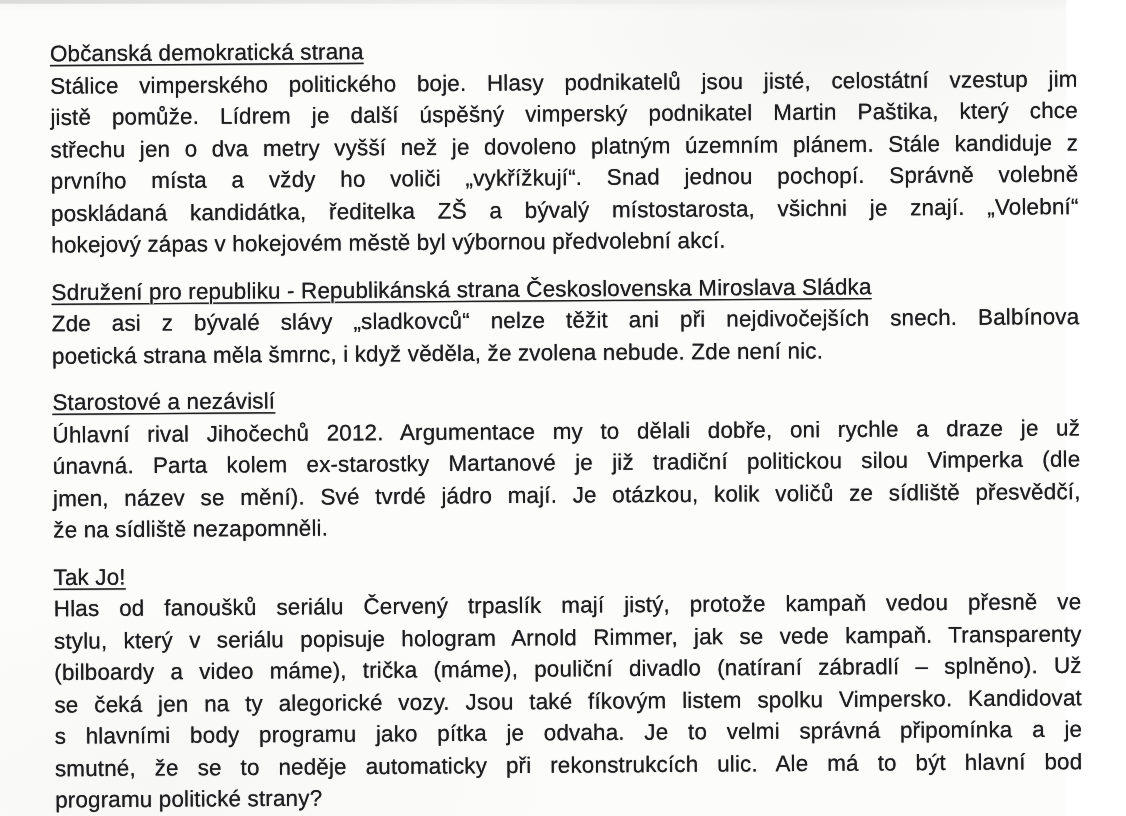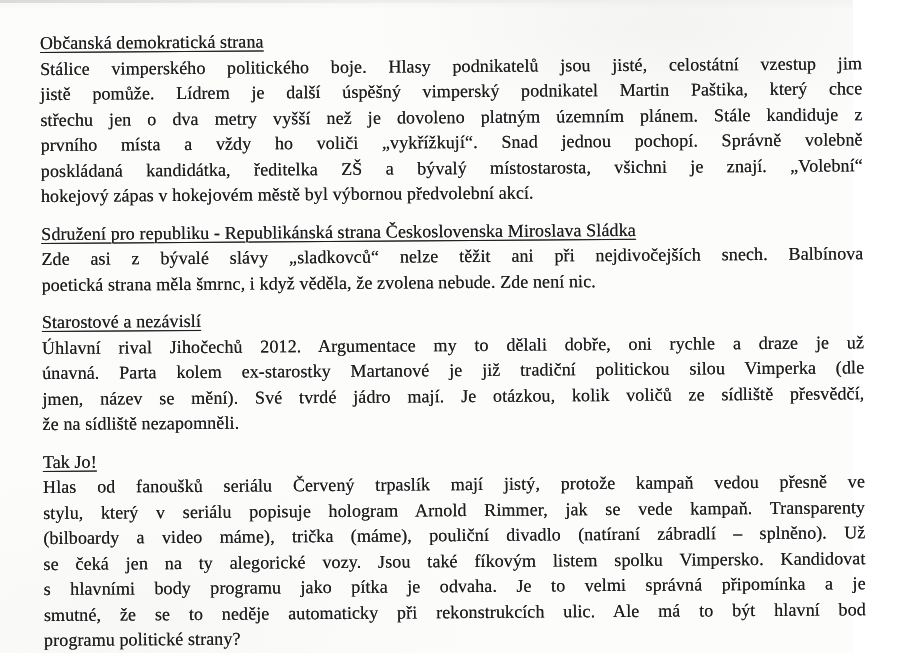--- a/index.html
+++ b/index.html
@@ -12,21 +12,21 @@
   }
   .page {
     position: relative;
     width: 853px;
     height: 653px;
     background:
       radial-gradient(ellipse 420px 160px at 78% 4%, rgba(90,90,90,0.05), transparent 70%),
       radial-gradient(ellipse 500px 220px at 15% 96%, rgba(120,120,120,0.035), transparent 70%),
       linear-gradient(180deg, rgba(140,140,140,0.06), rgba(255,255,255,0) 10px),
       #fcfcfb;
-    font-family: Liberation Serif, serif;
+    font-family: Liberation Sans, sans-serif;
   }
   .scan-edge {
     position: absolute;
     top: 0; left: 0; right: 180px;
     height: 3px;
     background: linear-gradient(90deg, rgba(120,120,120,0.22), rgba(160,160,160,0.10) 55%, transparent);
   }
   .doc {
     position: absolute;
     left: 42px;

